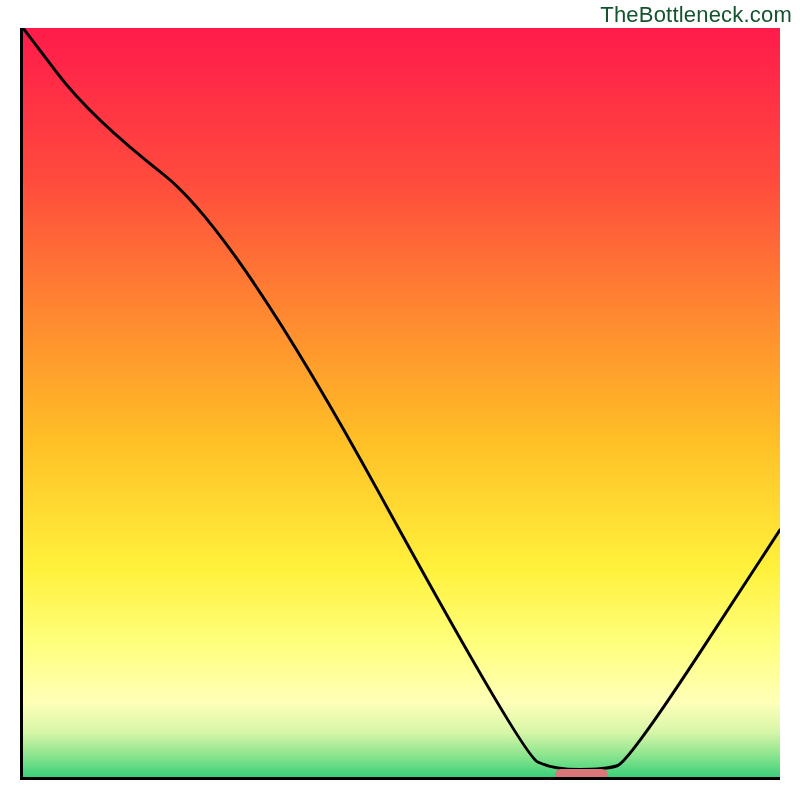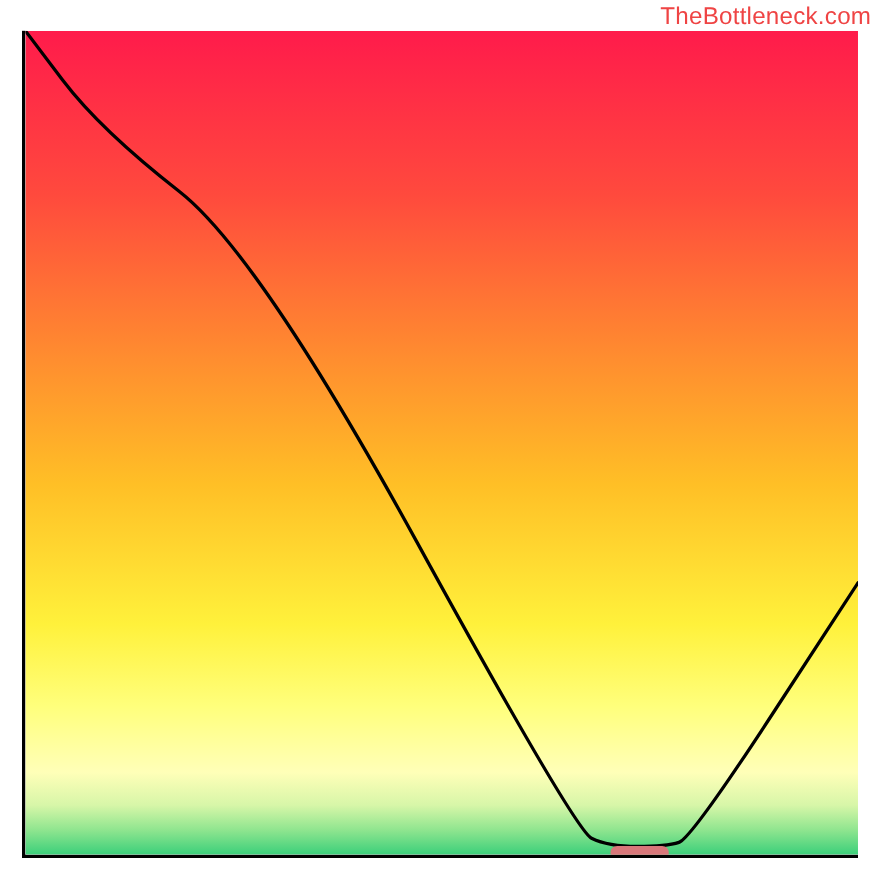--- a/index.html
+++ b/index.html
@@ -12,21 +12,21 @@
   }
   .container {
     position: relative;
     width: 800px;
     height: 800px;
   }
   .watermark {
     position: absolute;
     top: 2px;
     right: 8px;
-    color: #ef4444;
+    color: #14532d;
     font-size: 22px;
     font-weight: 500;
     letter-spacing: 0.2px;
   }
   .plot-area {
     position: absolute;
     left: 20px;
     top: 28px;
     width: 760px;
     height: 752px;

